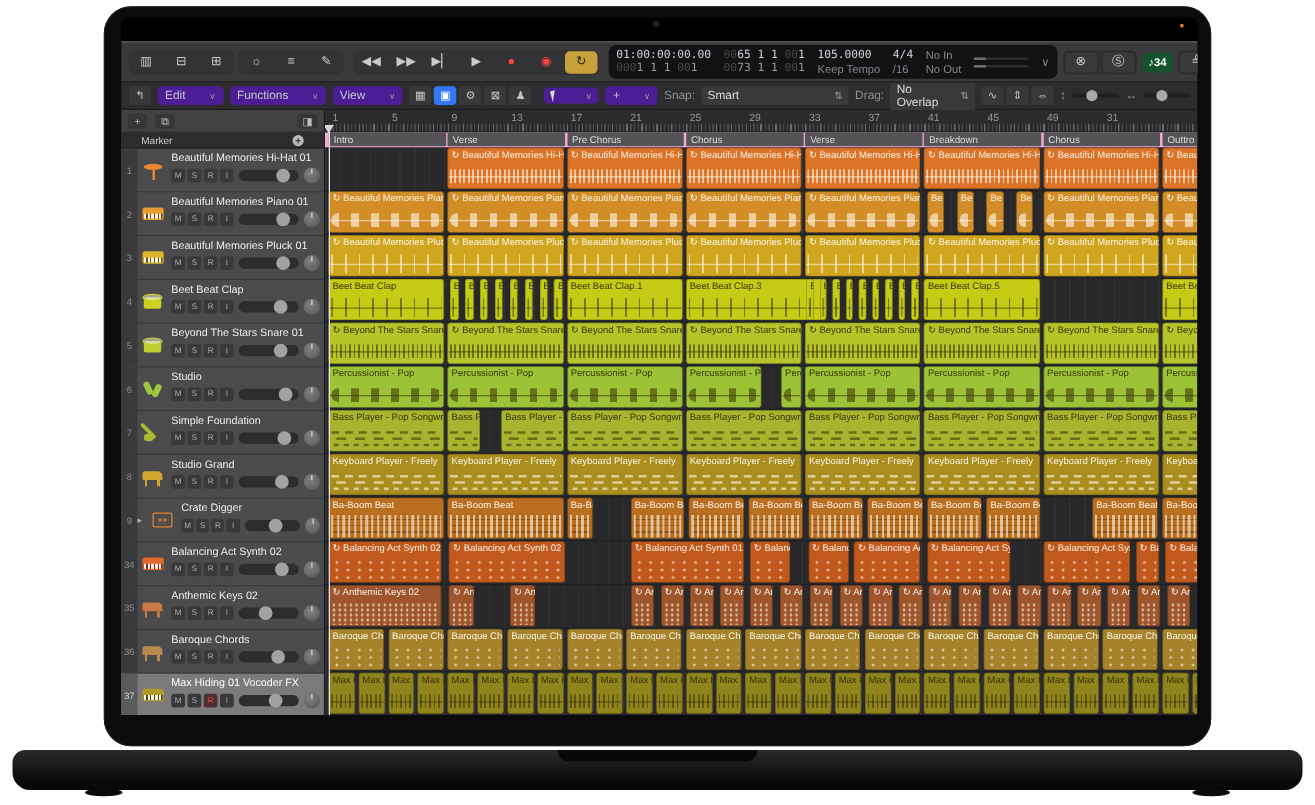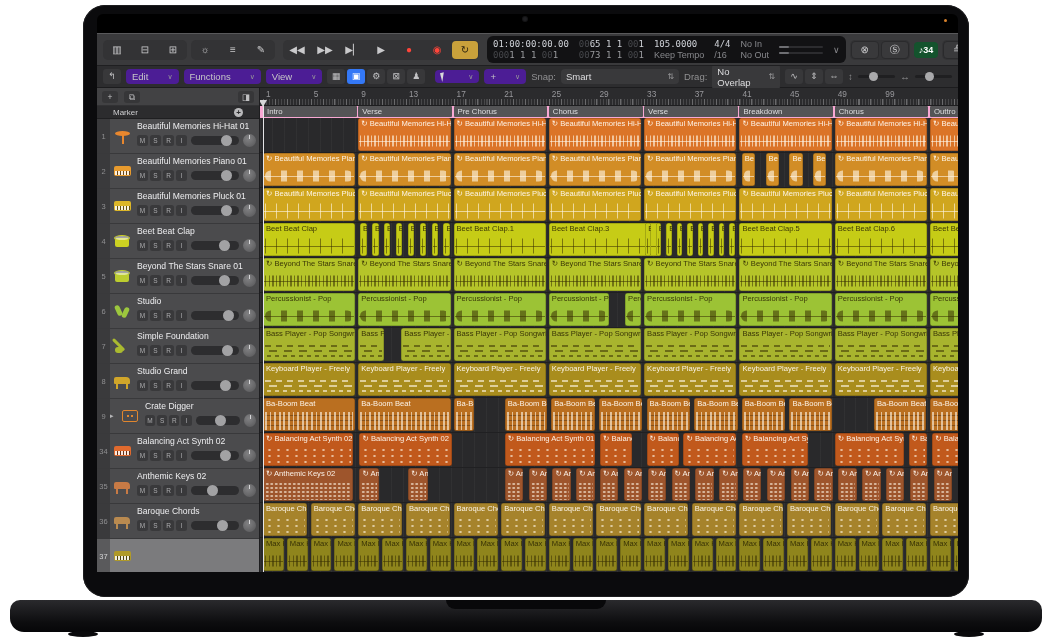--- a/index.html
+++ b/index.html
@@ -460,41 +460,54 @@
                     <div class="vol">
                       <div class="vol-knob" style="left: 66%;"></div>
                     </div>
                     <div class="pan"></div>
                   </div>
                 </div>
               </div>
               <div class="trk sel">
                 <div class="trk-num">37</div>
                 <div class="trk-icon ic-keyboard2" style="--c: #b09a28;"></div>
+                <div class="trk-main">
+                  <div class="trk-name">Max Hiding 01 Vocoder FX</div>
+                  <div class="trk-ctrls">
+                    <div class="msri">M</div>
+                    <div class="msri">S</div>
+                    <div class="msri rec">R</div>
+                    <div class="msri">I</div>
+                    <div class="vol">
+                      <div class="vol-knob" style="left: 62%;"></div>
+                    </div>
+                    <div class="pan"></div>
+                  </div>
+                </div>
               </div>
             </div>
         </div>
 
         <div class="arrange">
           <div class="ruler" id="ruler">
             <div class="ruler-ticks"></div>
           <span class="ruler-num" style="left: 6px;">1</span>
               <span class="ruler-num" style="left: 53.64px;">5</span>
               <span class="ruler-num" style="left: 101.28px;">9</span>
               <span class="ruler-num" style="left: 148.92px;">13</span>
               <span class="ruler-num" style="left: 196.56px;">17</span>
               <span class="ruler-num" style="left: 244.2px;">21</span>
               <span class="ruler-num" style="left: 291.84px;">25</span>
               <span class="ruler-num" style="left: 339.48px;">29</span>
               <span class="ruler-num" style="left: 387.12px;">33</span>
               <span class="ruler-num" style="left: 434.76px;">37</span>
               <span class="ruler-num" style="left: 482.4px;">41</span>
               <span class="ruler-num" style="left: 530.04px;">45</span>
               <span class="ruler-num" style="left: 577.68px;">49</span>
-              <span class="ruler-num" style="left: 625.32px;">99</span>
+              <span class="ruler-num" style="left: 625.32px;">31</span>
               <span class="ruler-num" style="left: 662px; margin-top: 29px;">57</span>
             </div>
           <div class="markers" id="marker-sections">
               <div class="sect" style="left: 3px; width: 93.78px;">Intro</div>
               <div class="sect" style="left: 98.28px; width: 93.78px;">Verse</div>
               <div class="sect" style="left: 193.56px; width: 93.78px;">Pre Chorus</div>
               <div class="sect" style="left: 288.84px; width: 93.78px;">Chorus</div>
               <div class="sect" style="left: 384.12px; width: 93.78px;">Verse</div>
               <div class="sect" style="left: 479.4px; width: 93.78px;">Breakdown</div>
               <div class="sect" style="left: 574.68px; width: 93.78px;">Chorus</div>
@@ -689,24 +702,20 @@
                   <div class="rbody"></div>
                 </div>
                 <div class="region pat-spike ink-dark" style="left: 469.157px; width: 5.5842px; background: rgb(198, 204, 22);">
                   <div class="rlabel">B</div>
                   <div class="rbody"></div>
                 </div>
                 <div class="region pat-spike ink-dark" style="left: 479.4px; width: 92.289px; background: rgb(198, 204, 22);">
                   <div class="rlabel">Beet Beat Clap.5</div>
                   <div class="rbody"></div>
                 </div>
-                <div class="region pat-spike ink-dark" style="left: 574.68px; width: 92.289px; background: rgb(198, 204, 22);">
-                  <div class="rlabel">Beet Beat Clap.6</div>
-                  <div class="rbody"></div>
-                </div>
                 <div class="region pat-spike ink-dark" style="left: 669.96px; width: 30.357px; background: rgb(198, 204, 22);">
                   <div class="rlabel">Beet Beat Clap</div>
                   <div class="rbody"></div>
                 </div>
               </div>
               <div class="lane">
                 <div class="region pat-wave ink-dark" style="left: 3px; width: 92.289px; background: rgb(181, 196, 41);">
                   <div class="rlabel">↻ Beyond The Stars Snare 01</div>
                   <div class="rbody"></div>
                 </div>

